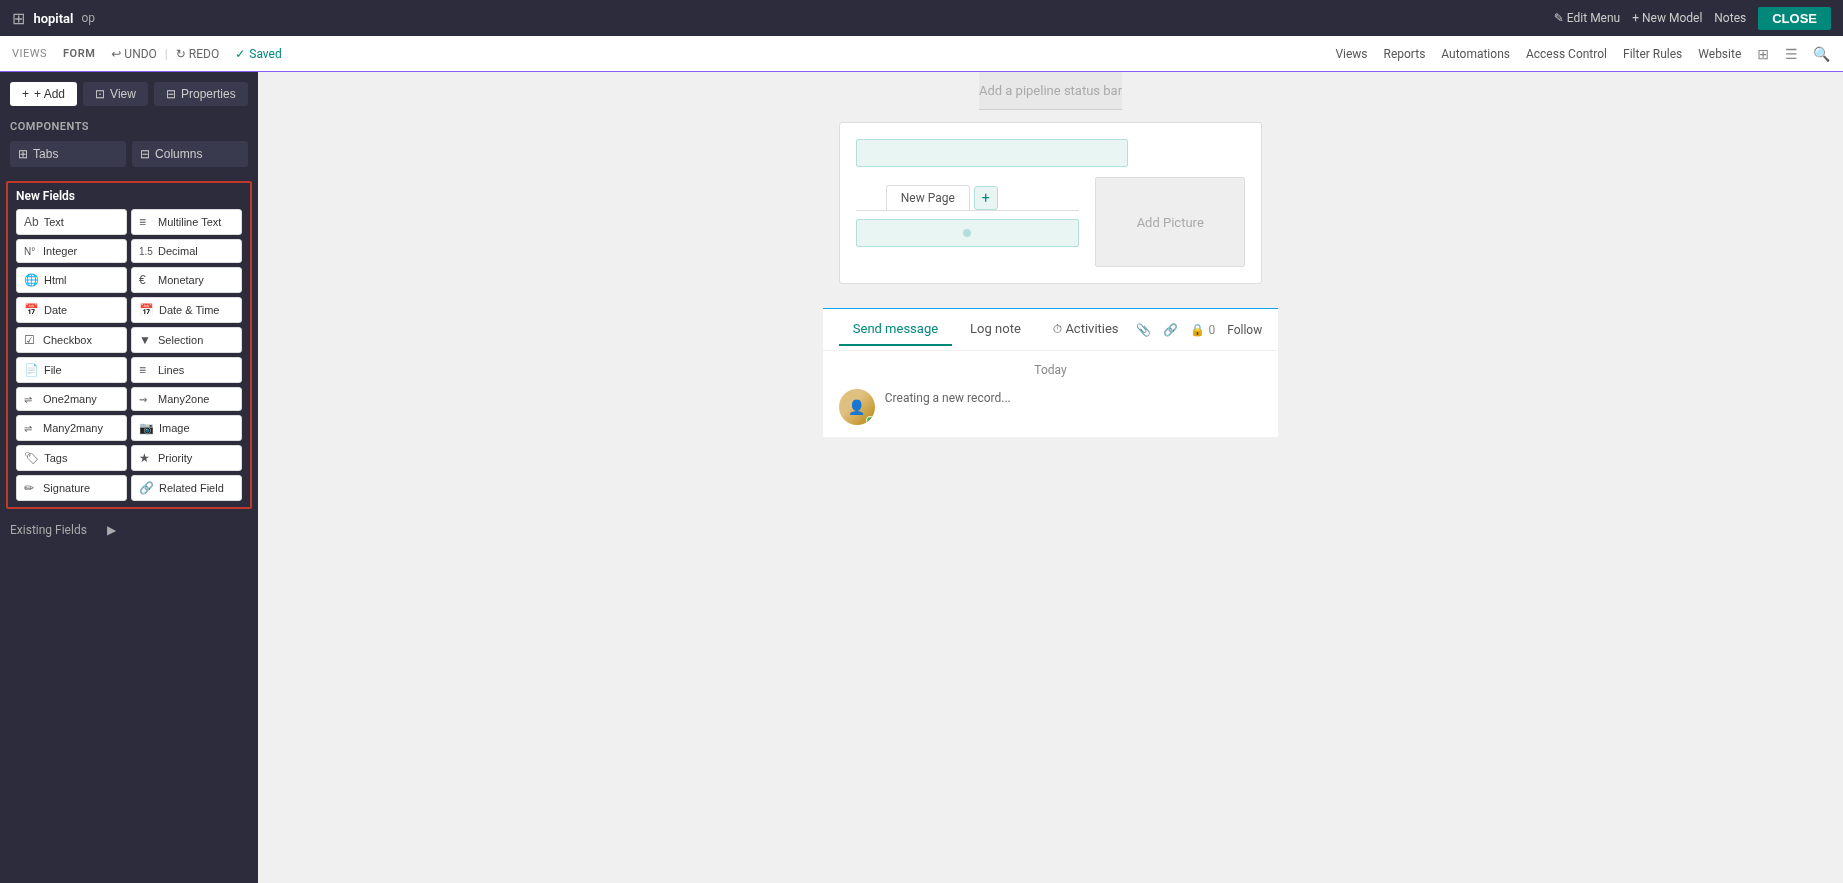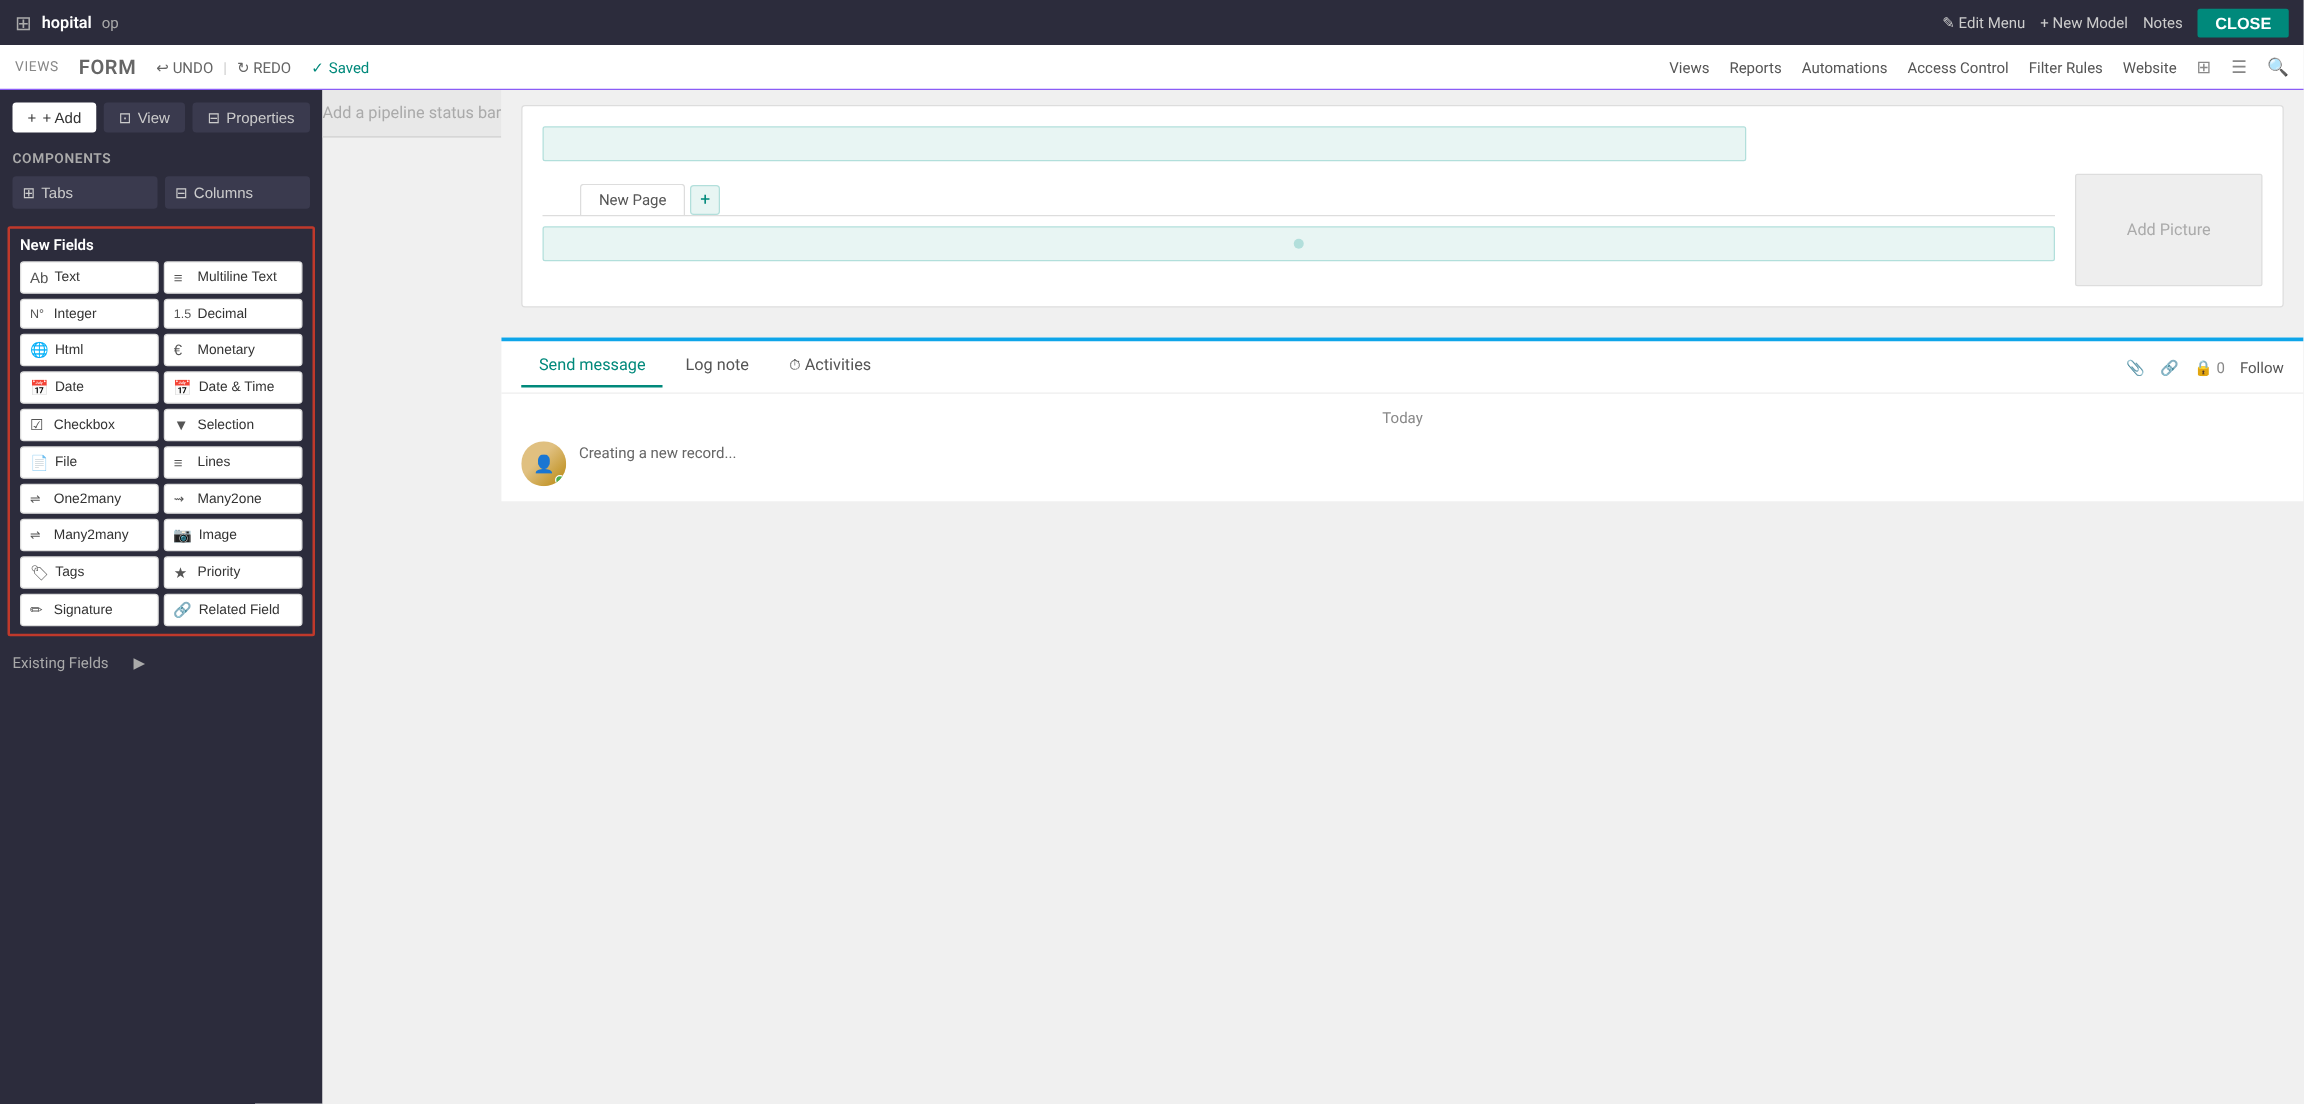--- a/index.html
+++ b/index.html
@@ -35,21 +35,21 @@
       background: #fff;
       height: 36px;
       display: flex;
       align-items: center;
       padding: 0 12px;
       border-bottom: 1px solid #8b5cf6;
       justify-content: space-between;
     }
     .second-bar-left { display: flex; align-items: center; gap: 16px; }
     .views-label { font-size: 11px; color: #888; text-transform: uppercase; letter-spacing: 0.5px; }
-    .form-label { font-size: 16px; color: #666; text-transform: uppercase; letter-spacing: 0.5px; font-weight: 600; }
+    .form-label { font-size: 11px; color: #666; text-transform: uppercase; letter-spacing: 0.5px; font-weight: 600; }
     .undo-redo { display: flex; align-items: center; gap: 8px; color: #666; font-size: 12px; }
     .undo-redo span { cursor: pointer; display: flex; align-items: center; gap: 3px; }
     .separator { color: #ccc; }
     .saved { color: #00897b; font-size: 12px; display: flex; align-items: center; gap: 4px; }
     .second-bar-right { display: flex; align-items: center; gap: 16px; }
     .second-bar-right a { font-size: 12px; color: #555; text-decoration: none; cursor: pointer; }
 
     
     .main-layout { display: flex; height: calc(883px - 72px); }
 
@@ -137,23 +137,24 @@
       cursor: pointer;
       display: flex;
       align-items: center;
       gap: 20px;
     }
 
     
     .main-content {
       flex: 1;
       display: flex;
-      flex-direction: row;
+      flex-direction: column;
       overflow: hidden;
       background: #f0f0f0;
+      align-items: center;
     }
 
     
     .pipeline-bar {
       background: #e8e8e8;
       border-bottom: 1px solid #d0d0d0;
       height: 38px;
       display: flex;
       align-items: center;
       justify-content: center;
@@ -254,21 +255,21 @@
       transform: translate(-50%, -50%);
       width: 8px;
       height: 8px;
       background: #b2dfdb;
       border-radius: 50%;
     }
 
     
     .chatter {
       background: #fff;
-      border-top: 3px solid #0ea5e9;
+      border-top: 1px solid #0ea5e9;
       padding: 0;
     }
 
     .chatter-tabs {
       display: flex;
       align-items: center;
       padding: 0 16px;
       border-bottom: 1px solid #eee;
       height: 42px;
       gap: 4px;

